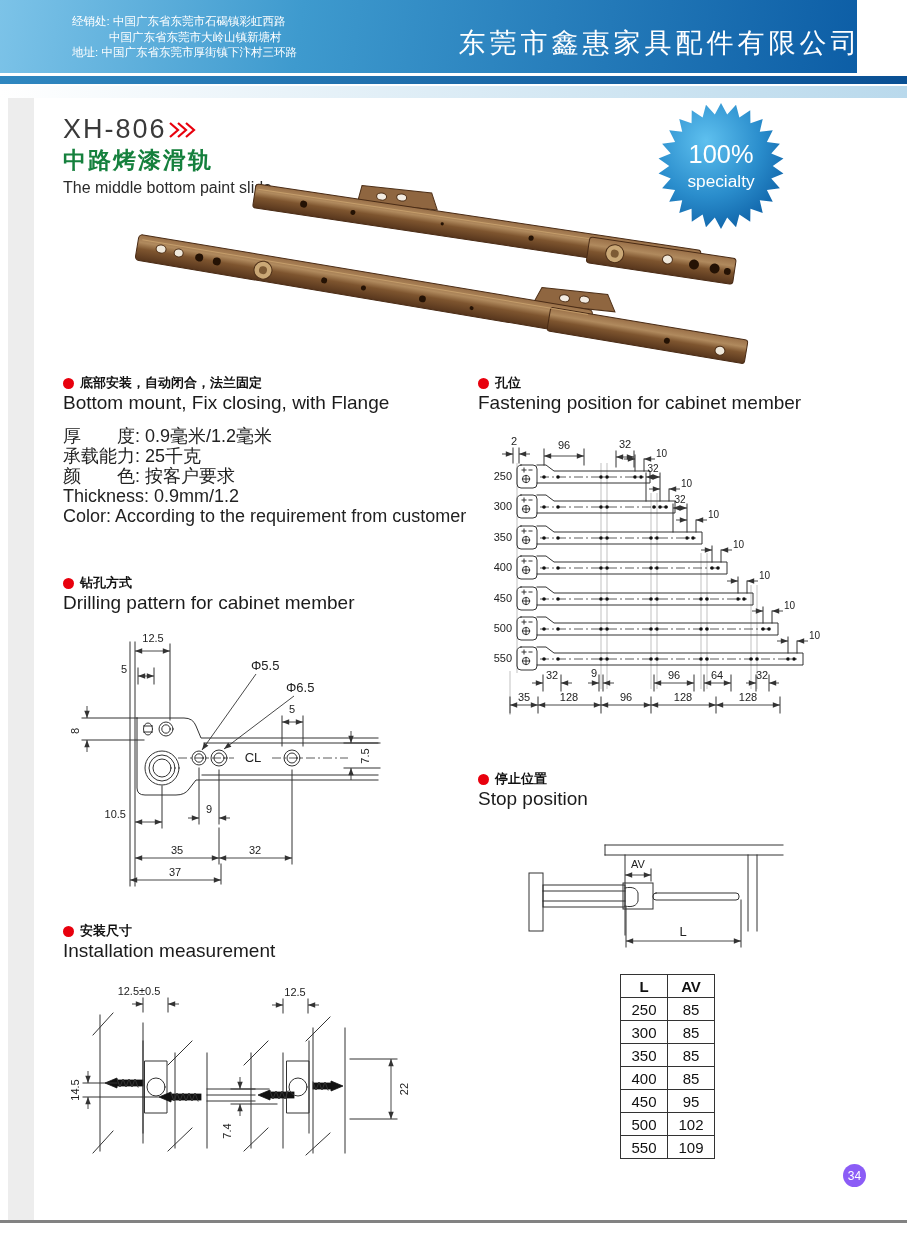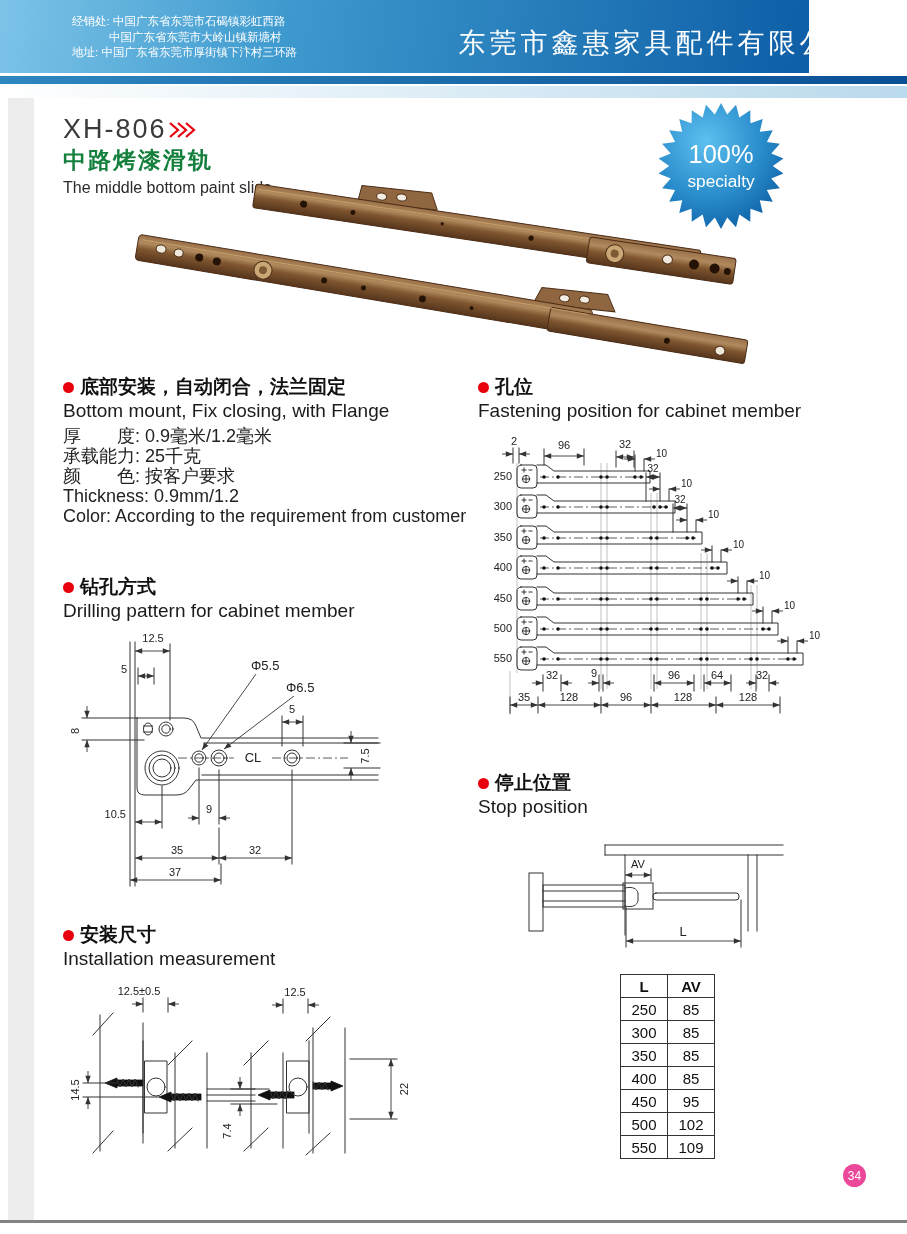--- a/index.html
+++ b/index.html
@@ -1,38 +1,38 @@
 <!DOCTYPE html>
 <html><head>
 <meta charset="utf-8">
 <style>
   html,body{margin:0;padding:0;background:#fff}
   .page{position:relative;width:907px;height:1234px;background:#fff;overflow:hidden;
         font-family:"Liberation Sans","DejaVu Sans",sans-serif;}
   
   .band1{position:absolute;left:0;top:0;width:809px;height:73px;
-         background:linear-gradient(98deg,#7cc3e8 0%,#3e9ace 35%,#0d5ea6 100%);}
+         background:linear-gradient(98deg,#7cc3e8 0%,#3e9ace 35%,#0d5ea6 100%);padding-left:48px;}
   .band2{position:absolute;left:0;top:76px;width:907px;height:8px;
          background:linear-gradient(90deg,#2f87c0,#0a5094);}
   .band3{position:absolute;left:0;top:86px;width:907px;height:12px;
          background:linear-gradient(90deg,#ffffff,#b9d9ec);}
   .addr{position:absolute;left:72px;top:14px;color:#fff;font-size:11.5px;line-height:15.5px;white-space:nowrap}
   .addr .in{padding-left:37px}
   .company{position:absolute;left:450px;top:25px;width:420px;text-align:center;color:#fff;
            font-size:27px;letter-spacing:4px;font-weight:400;white-space:nowrap}
   .leftstrip{position:absolute;left:8px;top:98px;width:26px;height:1122px;background:#ededed}
   .botrule{position:absolute;left:0;top:1220px;width:907px;height:3px;background:#828282}
   
   .model-row{position:absolute;left:63px;top:114px;display:flex;align-items:center;gap:0}
   .model{font-size:27px;color:#3a3a3a;letter-spacing:2px}
   .name-zh{position:absolute;left:63px;top:145px;font-size:23px;font-weight:bold;color:#15803d;letter-spacing:2px}
   .name-en{position:absolute;left:63px;top:179px;font-size:16px;color:#2a2a2a}
   
   .sec{position:absolute}
-  .sec-zh{font-size:19px;font-weight:bold;color:#111;display:flex;align-items:center;white-space:nowrap}
+  .sec-zh{font-size:13px;font-weight:bold;color:#111;display:flex;align-items:center;white-space:nowrap}
   .bullet{width:11px;height:11px;border-radius:50%;background:#e8000d;margin-right:6px;flex:none}
   .sec-en{font-size:19px;color:#1b1b1b;margin-top:0;white-space:nowrap}
   .specs{position:absolute;left:63px;top:426px;font-size:18px;line-height:20px;color:#222}
   
   .abs{position:absolute}
   .techsvg text{font-family:"Liberation Sans","DejaVu Sans",sans-serif}
   .tl{stroke:#333;stroke-width:1;fill:none;stroke-linecap:square}
   .tlt{stroke:#999;stroke-width:.6;fill:none}
   .dl{stroke:#333;stroke-width:.9;fill:none}
   .dsh{stroke:#333;stroke-width:.8;fill:none;stroke-dasharray:9 3 2 3}
@@ -41,21 +41,21 @@
   .dim{font-size:11px;fill:#222}
   .dimS{font-size:10px;fill:#222}
   .dimB{font-size:13px;fill:#222}
   
   .sizes{position:absolute;left:620px;top:974px;border-collapse:collapse;background:#fff}
   .sizes th,.sizes td{border:1.4px solid #333;width:46px;height:20px;text-align:center;
                       font-size:15px;color:#111;padding:1px 0}
   .sizes th{font-weight:bold}
   
   .pagenum{position:absolute;left:843px;top:1164px;width:23px;height:23px;border-radius:50%;
-           background:#ec4899;color:#fff;font-size:12px;display:flex;align-items:center;justify-content:center}
+           background:#8b5cf6;color:#fff;font-size:12px;display:flex;align-items:center;justify-content:center}
   .badge{position:absolute;left:655px;top:100px;width:132px;height:132px}
   .badge text{font-family:"Liberation Sans","DejaVu Sans",sans-serif;fill:#fff}
   .photo{position:absolute;left:112px;top:173px;width:706px;height:208px}
 </style>
 </head>
 <body>
 
 <div class="page">
 
   <svg width="0" height="0" style="position:absolute">

